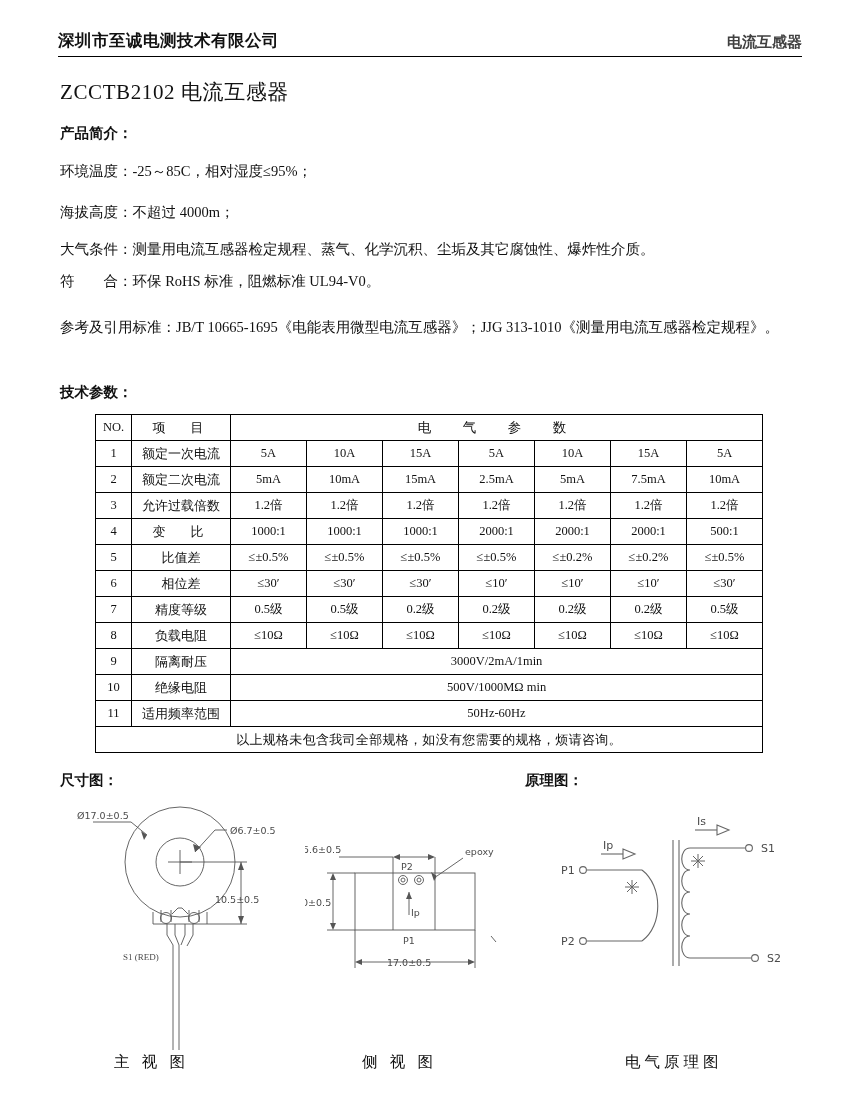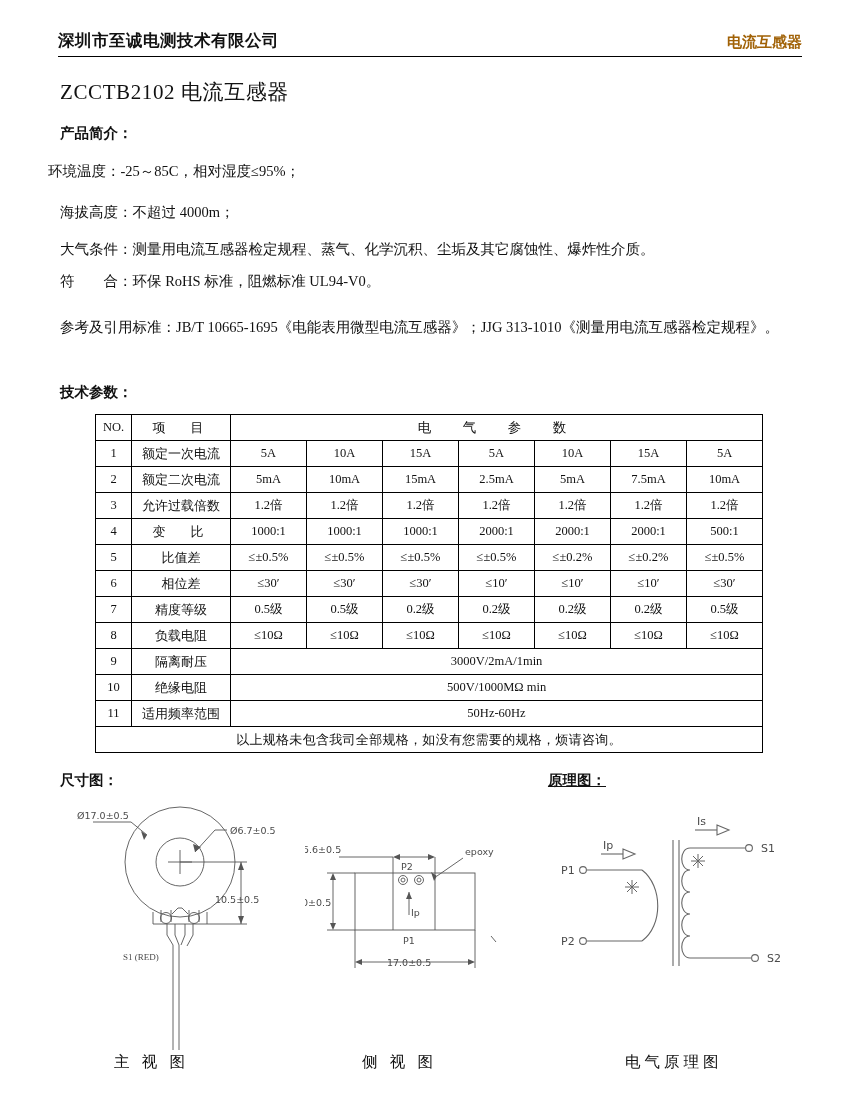--- a/index.html
+++ b/index.html
@@ -48,29 +48,29 @@
   .schtxt{font-family:"DejaVu Sans",sans-serif;font-size:11px;fill:#4a4a4a;}
 </style>
 </head>
 <body>
 
 <div class="page">
 
   <div class="hdr">
     <div class="hdr-row">
       <div class="hdr-company">深圳市至诚电测技术有限公司</div>
-      <div class="hdr-right" id="cat" style="color: #a16207;">电流互感器</div>
+      <div class="hdr-right" id="cat" style="color: #404040;">电流互感器</div>
     </div>
     <div class="hdr-rule"></div>
   </div>
 
   <div class="title">ZCCTB2102  电流互感器</div>
 
   <div class="ln sec-head" style="left:60px;top:124px;">产品简介：</div>
-  <div class="ln" style="left:48px;top:162px;text-align:center;">环境温度：-25～85C，相对湿度≤95%；</div>
+  <div class="ln" style="left:60px;top:162px;text-align:center;">环境温度：-25～85C，相对湿度≤95%；</div>
   <div class="ln" style="left:60px;top:203px;">海拔高度：不超过 4000m；</div>
   <div class="ln" style="left:60px;top:240px;">大气条件：测量用电流互感器检定规程、蒸气、化学沉积、尘垢及其它腐蚀性、爆炸性介质。</div>
   <div class="ln" style="left:60px;top:272px;">符　　合：环保 RoHS 标准，阻燃标准 UL94-V0。</div>
   <div class="ln wrapline" style="left:60px;top:312px;">参考及引用标准：JB/T 10665-1695《电能表用微型电流互感器》；JJG 313-1010《测量用电流互感器检定规程》。</div>
   <div class="ln sec-head" style="left:60px;top:383px;">技术参数：</div>
 
   <div class="tbl-wrap">
     <table class="spec">
       <colgroup>
         <col class="c-no">
@@ -193,21 +193,21 @@
             <td colspan="7">50Hz-60Hz</td>
           </tr>
           <tr class="note-row">
             <td colspan="9">以上规格未包含我司全部规格，如没有您需要的规格，烦请咨询。</td>
           </tr>
         </tbody>
     </table>
   </div>
 
   <div class="dwg-label" style="left:60px;top:771px;">尺寸图：</div>
-  <div class="dwg-label" style="left:548px;top:771px;text-decoration:underline;">原理图：</div>
+  <div class="dwg-label" style="left:525px;top:771px;">原理图：</div>
 
   <div class="dwg" style="left:55px;top:800px;margin-left:20px;">
     <svg width="260" height="250" viewBox="0 0 260 250">
       <g stroke="#555" fill="none" stroke-width="0.9">
         <circle cx="105" cy="62" r="55"></circle>
         <circle cx="105" cy="62" r="24"></circle>
         <line x1="93" y1="62" x2="117" y2="62"></line>
         <line x1="105" y1="50" x2="105" y2="74"></line>
 
         <path d="M78 112 L78 124 L132 124 L132 112"></path>

